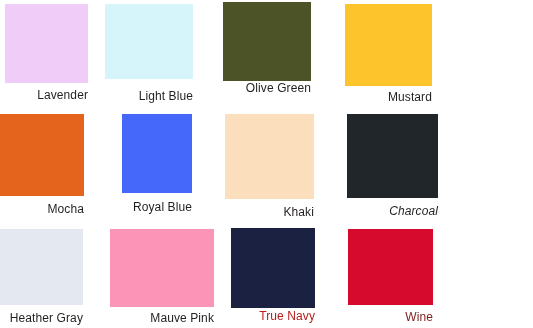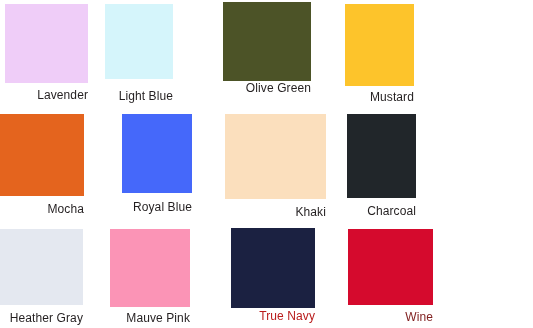--- a/index.html
+++ b/index.html
@@ -45,53 +45,53 @@
   }
 </style>
 </head>
 <body>
 
 <div id="palette-board" style="background: rgb(255, 255, 255);">
     <div class="swatch-cell" style="left: 5px; top: 4px; width: 83px;">
       <div class="swatch-chip" style="height: 79px; background: rgb(239, 205, 248);"></div>
       <div class="swatch-label" style="margin-top: 5px; color: rgb(35, 31, 32);">Lavender</div>
     </div>
-    <div class="swatch-cell" style="left: 105px; top: 4px; width: 68px;">
+    <div class="swatch-cell" style="left: 105px; top: 4px; width: 88px;">
       <div class="swatch-chip" style="height: 75px; background: rgb(213, 245, 251);"></div>
       <div class="swatch-label" style="margin-top: 10px; color: rgb(35, 31, 32);">Light Blue</div>
     </div>
     <div class="swatch-cell" style="left: 223px; top: 2px; width: 88px;">
       <div class="swatch-chip" style="height: 79px; background: rgb(76, 83, 39);"></div>
       <div class="swatch-label" style="margin-top: 0; color: rgb(35, 31, 32);">Olive Green</div>
     </div>
-    <div class="swatch-cell" style="left: 345px; top: 4px; width: 69px;">
+    <div class="swatch-cell" style="left: 345px; top: 4px; width: 87px;">
       <div class="swatch-chip" style="height: 82px; background: rgb(253, 196, 43);"></div>
       <div class="swatch-label" style="margin-top: 4px; color: rgb(35, 31, 32);">Mustard</div>
     </div>
     <div class="swatch-cell" style="left: 0px; top: 114px; width: 84px;">
       <div class="swatch-chip" style="height: 82px; background: rgb(228, 100, 30);"></div>
       <div class="swatch-label" style="margin-top: 6px; color: rgb(35, 31, 32);">Mocha</div>
     </div>
     <div class="swatch-cell" style="left: 110px; top: 114px; width: 82px; padding-left: 12px;">
       <div class="swatch-chip" style="height: 79px; background: rgb(69, 104, 250);"></div>
       <div class="swatch-label" style="margin-top: 7px; color: rgb(35, 31, 32);">Royal Blue</div>
     </div>
-    <div class="swatch-cell" style="left: 225px; top: 114px; width: 101px;">
+    <div class="swatch-cell" style="left: 225px; top: 114px; width: 89px;">
       <div class="swatch-chip" style="height: 85px; background: rgb(251, 223, 189);"></div>
       <div class="swatch-label" style="margin-top: 6px; color: rgb(35, 31, 32);">Khaki</div>
     </div>
-    <div class="swatch-cell" style="left: 347px; top: 114px; width: 69px;">
+    <div class="swatch-cell" style="left: 347px; top: 114px; width: 91px; font-style: italic;">
       <div class="swatch-chip" style="height: 84px; background: rgb(33, 38, 42);"></div>
       <div class="swatch-label" style="margin-top: 6px; color: rgb(35, 31, 32);">Charcoal</div>
     </div>
     <div class="swatch-cell" style="left: 0px; top: 229px; width: 83px;">
       <div class="swatch-chip" style="height: 76px; background: rgb(228, 232, 240);"></div>
       <div class="swatch-label" style="margin-top: 6px; color: rgb(35, 31, 32);">Heather Gray</div>
     </div>
-    <div class="swatch-cell" style="left: 110px; top: 229px; width: 80px;">
+    <div class="swatch-cell" style="left: 110px; top: 229px; width: 104px;">
       <div class="swatch-chip" style="height: 78px; background: rgb(251, 148, 182);"></div>
       <div class="swatch-label" style="margin-top: 4px; color: rgb(35, 31, 32);">Mauve Pink</div>
     </div>
     <div class="swatch-cell" style="left: 231px; top: 228px; width: 84px;">
       <div class="swatch-chip" style="height: 80px; background: rgb(27, 33, 65);"></div>
       <div class="swatch-label" style="margin-top: 1px; color: #b91c1c;">True Navy</div>
     </div>
     <div class="swatch-cell" style="left: 348px; top: 229px; width: 85px;">
       <div class="swatch-chip" style="height: 76px; background: rgb(213, 10, 45);"></div>
       <div class="swatch-label" style="margin-top: 5px; color: #7f1d1d;">Wine</div>

